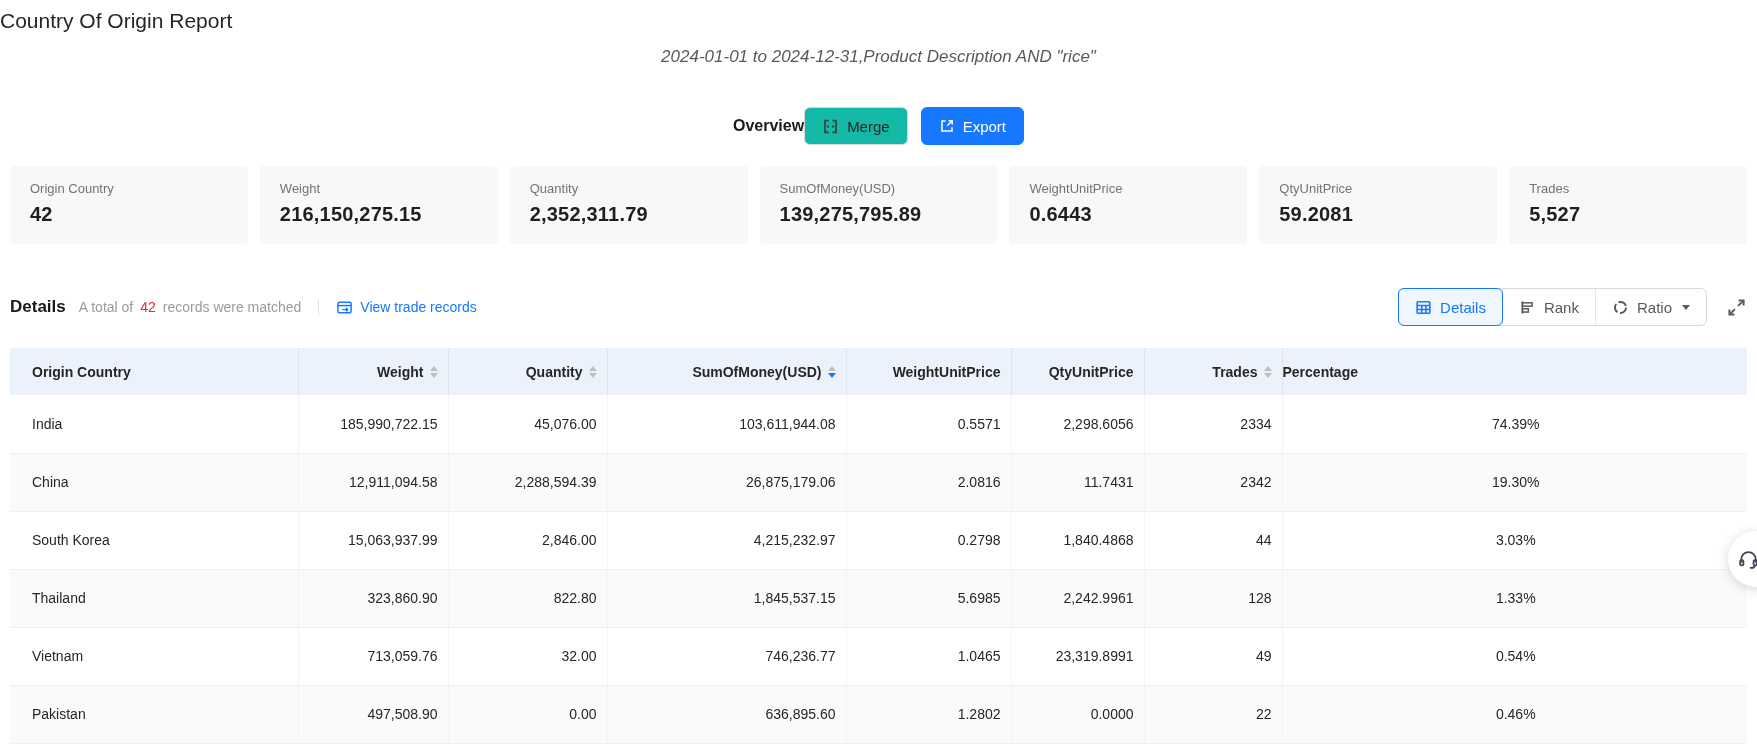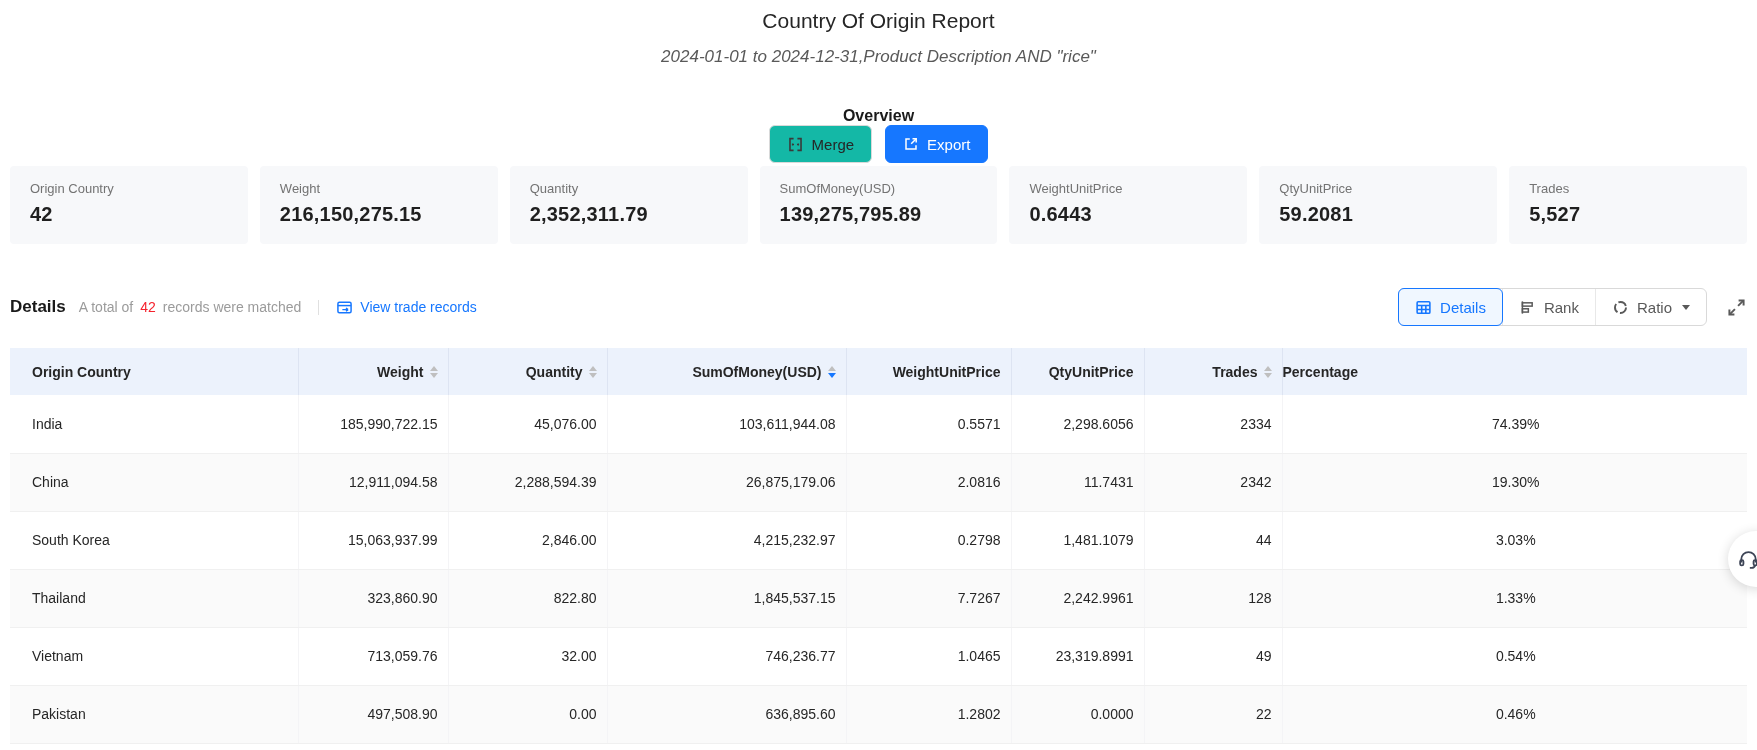--- a/index.html
+++ b/index.html
@@ -3,25 +3,25 @@
 <meta charset="utf-8">
 <style>
   * { box-sizing: border-box; }
   html,body { margin:0; padding:0; }
   .page {
     position:relative; width:1757px; height:750px; overflow:hidden;
     background:#fff; color:#262626;
     font-family:"Liberation Sans", sans-serif;
   }
   
-  .report-title { padding-top:9px; font-size:21px; font-weight:500; text-align:center; color:#262626; }
+  .report-title { padding-top:9px; font-size:21px; font-weight:500; text-align:left; color:#262626; }
   .report-subtitle { margin-top:14px; font-size:17px; text-align:center; color:#595959;font-style:italic; }
 
   
-  .toolbar-row { display:flex; justify-content:space-between; align-items:center; margin:40px 10px 0; height:38px;flex-direction:column; }
+  .toolbar-row { display:flex; justify-content:center; align-items:center; margin:40px 10px 0; height:38px; }
   .overview-heading { font-size:16px; font-weight:700; color:#1a1a1a; }
   .toolbar-buttons { display:flex; align-items:center; }
   .btn { display:inline-flex; align-items:center; gap:8px; height:38px; padding:0 17px; border-radius:6px; font-size:15px; cursor:pointer; }
   .btn-merge { background:#14b8a6; border:1px solid #D9D9D9; color:#262626; }
   .btn-export { background:#1677FF; border:1px solid #1677FF; color:#fff; margin-left:13px; }
 
   
   .cards-row { display:flex; gap:12px; margin:21px 10px 0; }
   .card { flex:1; background:#F7F8FA; border-radius:4px; height:78px; padding:15px 20px 0; }
   .card-label { font-size:13px; color:#737373; }
@@ -288,30 +288,30 @@
           <td>11.7431</td>
           <td>2342</td>
           <td>19.30%</td>
         </tr>
         <tr>
           <td>South Korea</td>
           <td>15,063,937.99</td>
           <td>2,846.00</td>
           <td>4,215,232.97</td>
           <td>0.2798</td>
-          <td>1,481.1079</td>
+          <td>1,840.4868</td>
           <td>44</td>
           <td>3.03%</td>
         </tr>
         <tr>
           <td>Thailand</td>
           <td>323,860.90</td>
           <td>822.80</td>
           <td>1,845,537.15</td>
-          <td>7.7267</td>
+          <td>5.6985</td>
           <td>2,242.9961</td>
           <td>128</td>
           <td>1.33%</td>
         </tr>
         <tr>
           <td>Vietnam</td>
           <td>713,059.76</td>
           <td>32.00</td>
           <td>746,236.77</td>
           <td>1.0465</td>

